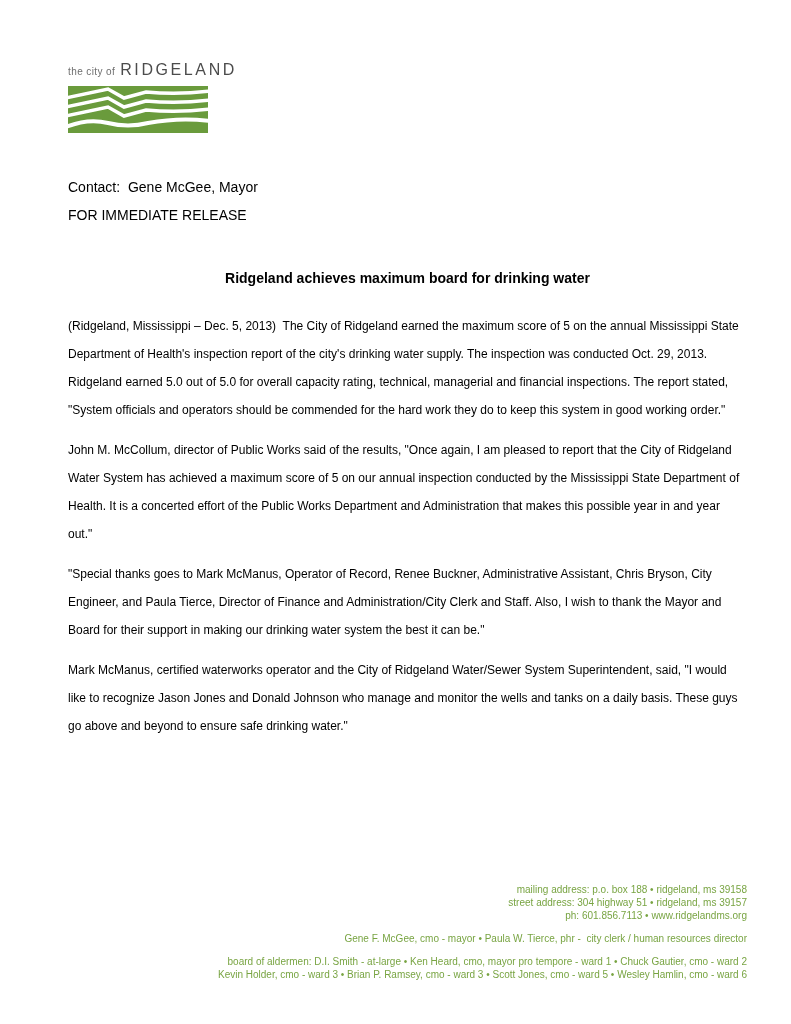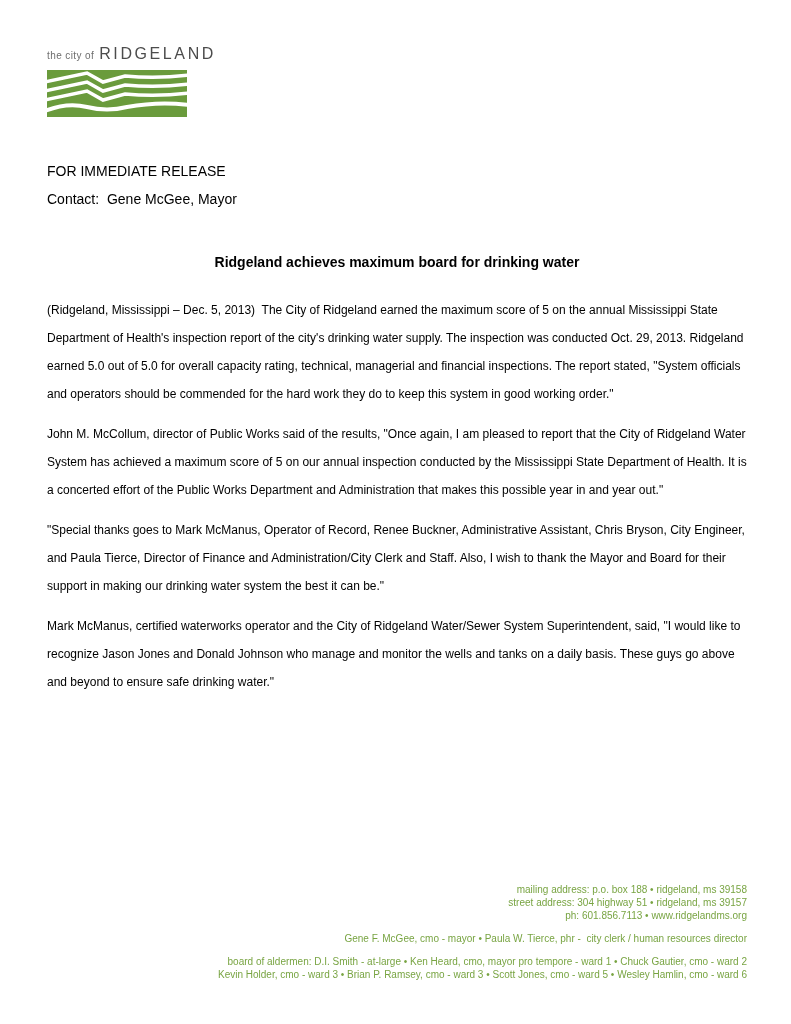--- a/index.html
+++ b/index.html
@@ -5,21 +5,21 @@
   html, body { margin: 0; padding: 0; background: #ffffff; }
   .page {
     position: relative;
     width: 791px;
     height: 1024px;
     background: #ffffff;
     font-family: "Liberation Sans", sans-serif;
     color: #000000;
     overflow: hidden;
   }
-  .content { padding: 45px 44px 0 47px; }
+  .content { padding: 61px 44px 0 47px; margin-left: 21px; }
 
   
   .logo { width: 142px; }
   .logo-text { display: flex; align-items: baseline; gap: 5px; margin-bottom: 7px; white-space: nowrap; }
   .logo-tagline { font-size: 10px; color: #6e6e6e; letter-spacing: 0.4px; }
   .logo-name { font-size: 16px; letter-spacing: 2.6px; color: #4c4c4c; }
   .logo-waves svg { display: block; }
   .logo-waves rect { fill: var(--brand-green, #6a9b3c); }
 
   
@@ -69,22 +69,22 @@
           <rect x="0" y="0" width="140" height="47"></rect>
           <path d="M-2,12 L40,3 L56,12 L78,6 Q110,9 142,5" stroke="#ffffff" stroke-width="3.5" fill="none"></path>
           <path d="M-2,21 L40,12 L56,21 L78,15 Q110,18 142,14" stroke="#ffffff" stroke-width="3.5" fill="none"></path>
           <path d="M-2,30 L40,21 L56,30 L78,24 Q110,27 142,23" stroke="#ffffff" stroke-width="3.5" fill="none"></path>
           <path d="M-2,41 Q20,32 40,37 Q60,42 80,37 Q112,31 142,35" stroke="#ffffff" stroke-width="4" fill="none"></path>
         </svg>
       </div>
     </div>
 
     <div class="release">
+      <div>Contact:  Gene McGee, Mayor</div>
       <div>FOR IMMEDIATE RELEASE</div>
-      <div>Contact:  Gene McGee, Mayor</div>
     </div>
 
     <h1 class="headline">Ridgeland achieves maximum board for drinking water</h1>
 
     <div class="body-copy">
       <p>(Ridgeland, Mississippi – Dec. 5, 2013)  The City of Ridgeland earned the maximum score of 5 on the annual Mississippi State Department of Health's inspection report of the city's drinking water supply. The inspection was conducted Oct. 29, 2013. Ridgeland earned 5.0 out of 5.0 for overall capacity rating, technical, managerial and financial inspections. The report stated, "System officials and operators should be commended for the hard work they do to keep this system in good working order."</p>
       <p>John M. McCollum, director of Public Works said of the results, "Once again, I am pleased to report that the City of Ridgeland Water System has achieved a maximum score of 5 on our annual inspection conducted by the Mississippi State Department of Health. It is a concerted effort of the Public Works Department and Administration that makes this possible year in and year out."</p>
       <p>"Special thanks goes to Mark McManus, Operator of Record, Renee Buckner, Administrative Assistant, Chris Bryson, City Engineer, and Paula Tierce, Director of Finance and Administration/City Clerk and Staff. Also, I wish to thank the Mayor and Board for their support in making our drinking water system the best it can be."</p>
       <p>Mark McManus, certified waterworks operator and the City of Ridgeland Water/Sewer System Superintendent, said, "I would like to recognize Jason Jones and Donald Johnson who manage and monitor the wells and tanks on a daily basis. These guys go above and beyond to ensure safe drinking water."</p>
     </div>

